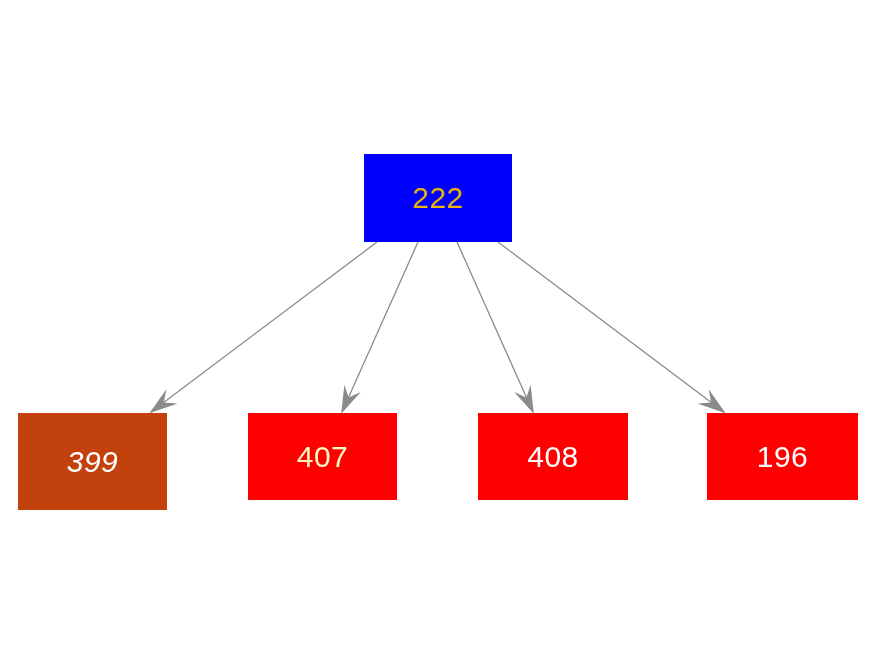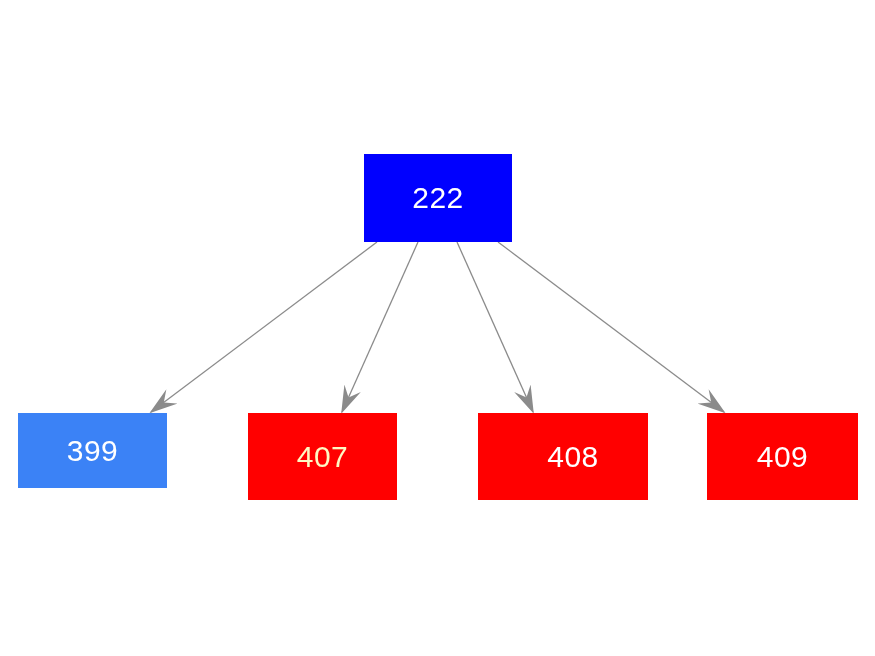--- a/index.html
+++ b/index.html
@@ -47,33 +47,33 @@
     </defs>
     <g id="edges-group">
         <line x1="377" y1="242" x2="151" y2="412" stroke="#8b8b8b" stroke-width="1.3" marker-end="url(#arrowhead)"></line>
         <line x1="418" y1="242" x2="342" y2="412" stroke="#8b8b8b" stroke-width="1.3" marker-end="url(#arrowhead)"></line>
         <line x1="457" y1="242" x2="533" y2="412" stroke="#8b8b8b" stroke-width="1.3" marker-end="url(#arrowhead)"></line>
         <line x1="498" y1="242" x2="724" y2="412" stroke="#8b8b8b" stroke-width="1.3" marker-end="url(#arrowhead)"></line>
       </g>
   </svg>
 
   <div id="nodes-layer">
-    <div class="node" style="left: 364px; top: 154px; width: 148px; height: 88px; background: rgb(0, 0, 255); color: #ffffff;">
+    <div class="node" style="left: 364px; top: 154px; width: 148px; height: 88px; background: rgb(0, 0, 255); color: #eab308;">
       <span>222</span>
     </div>
 
-    <div class="node" style="left: 18px; top: 413px; width: 149px; height: 75px; background: #3b82f6; color: rgb(255, 255, 255);">
+    <div class="node" style="left: 18px; top: 413px; width: 149px; height: 97px; background: #c2410c; color: rgb(255, 255, 255); font-style: italic;">
       <span>399</span>
     </div>
 
     <div class="node" style="left: 248px; top: 413px; width: 149px; height: 87px; background: rgb(255, 0, 0); color: #fef9c3;">
       <span>407</span>
     </div>
 
-    <div class="node" style="left: 478px; top: 413px; width: 150px; height: 87px; background: rgb(255, 0, 0); color: rgb(255, 255, 255); padding-left: 20px;">
+    <div class="node" style="left: 478px; top: 413px; width: 150px; height: 87px; background: rgb(255, 0, 0); color: rgb(255, 255, 255);">
       <span>408</span>
     </div>
 
     <div class="node" style="left: 707px; top: 413px; width: 151px; height: 87px; background: rgb(255, 0, 0); color: rgb(255, 255, 255);">
-      <span>409</span>
+      <span>196</span>
     </div>
   </div>
 </div>
 
 </body></html>

